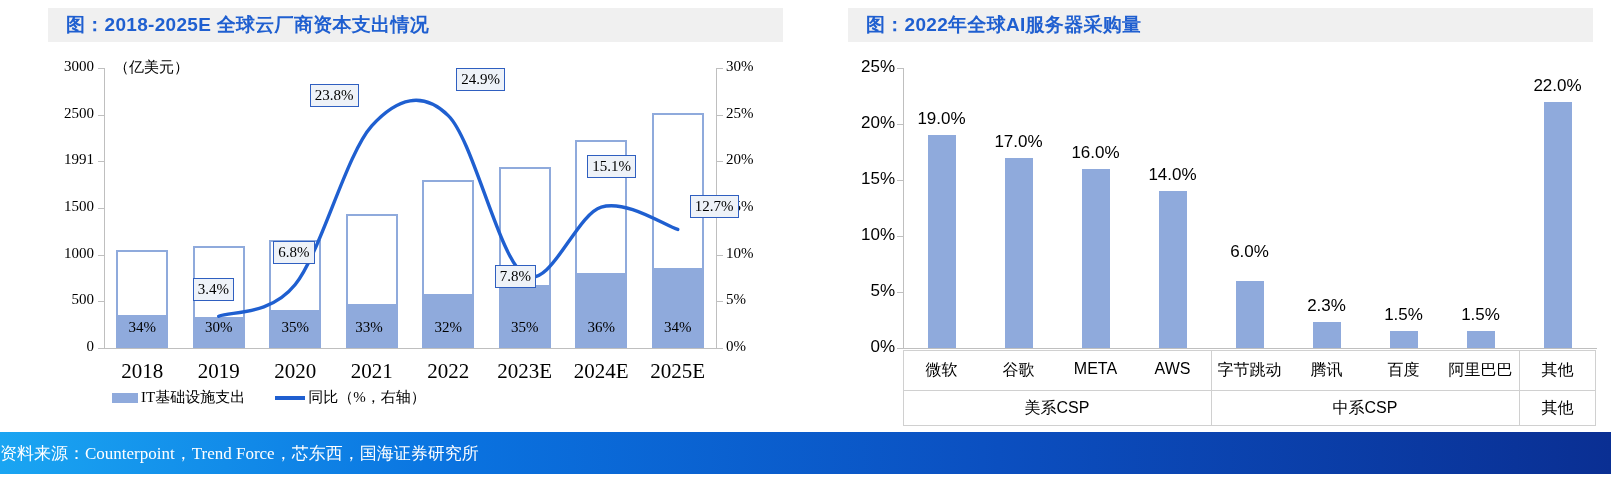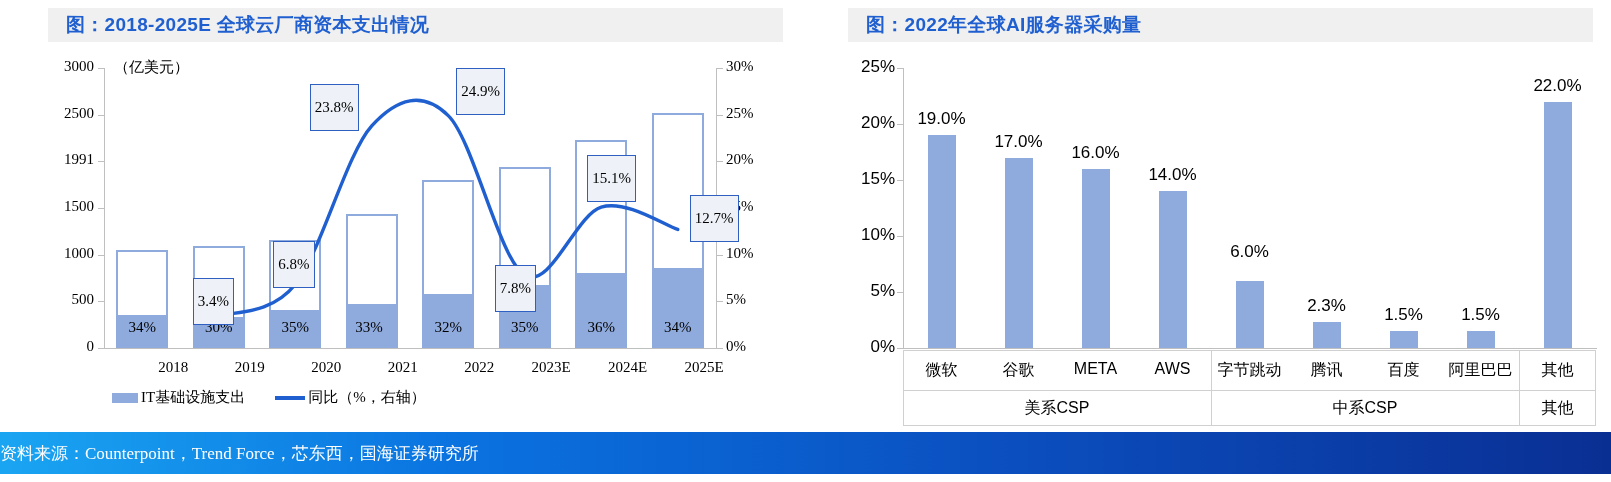--- a/index.html
+++ b/index.html
@@ -39,22 +39,22 @@
   .axis-line{position:absolute;background:#bfbfbf;}
   .tick{position:absolute;background:#bfbfbf;width:6px;height:1px;}
   .ytick-label{
     position:absolute;
     font-size:15px;color:#000;
     text-align:right;white-space:nowrap;
     font-family:"Liberation Serif", serif;
   }
   .xtick-label{
     position:absolute;
-    font-size:15px;color:#000;
-    text-align:right;white-space:nowrap;
+    font-size:21px;color:#000;
+    text-align:center;white-space:nowrap;
     font-family:"Liberation Serif", serif;
   }
 
   
   .unit-label{
     position:absolute;
     font-size:15px;color:#000;white-space:nowrap;
     font-family:"Liberation Serif", serif;
   }
   .bar-outline{
@@ -71,21 +71,21 @@
     position:absolute;
     font-size:15px;color:#000;
     text-align:center;white-space:nowrap;
     font-family:"Liberation Serif", serif;
   }
   .callout{
     position:absolute;
     background:#eef2f8;
     border:1.4px solid #2f5fc0;
     font-size:15px;color:#000;
-    padding:13px 4px;
+    padding:1px 4px;
     white-space:nowrap;
     font-family:"Liberation Serif", serif;
     line-height:19px;
     box-sizing:border-box;
   }
   svg.line-layer{position:absolute;left:0;top:0;overflow:visible;}
 
   
   .legend{
     position:absolute;

